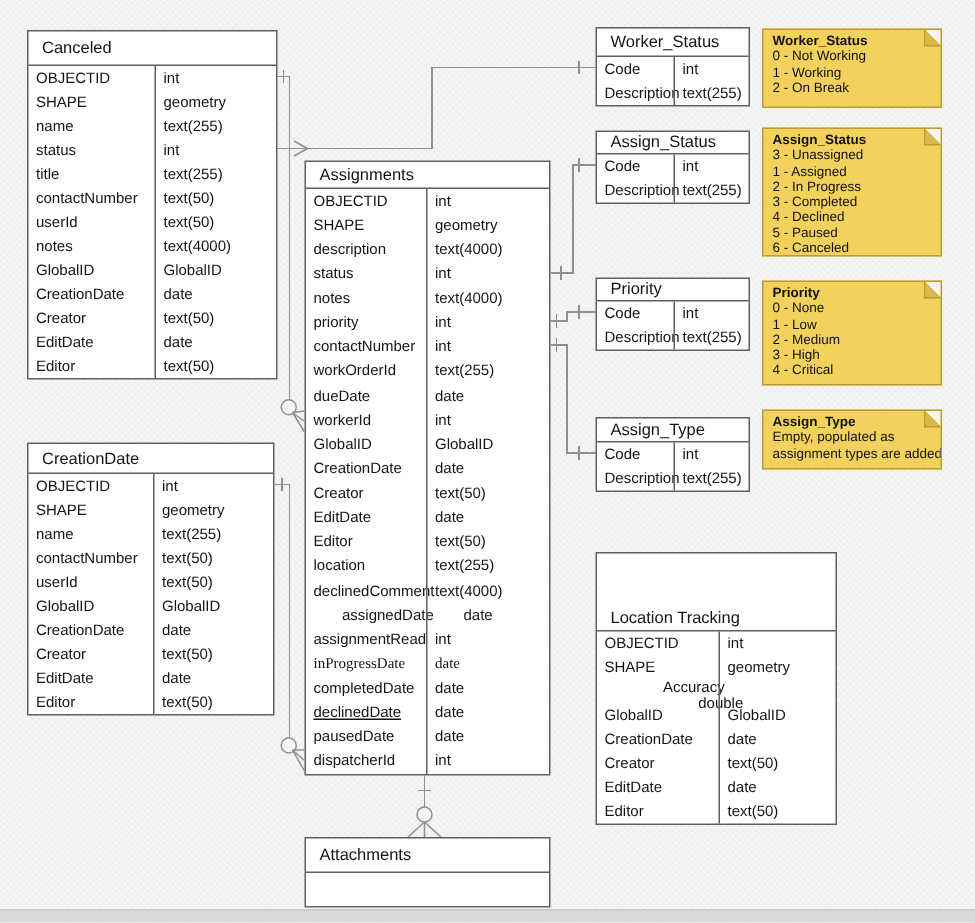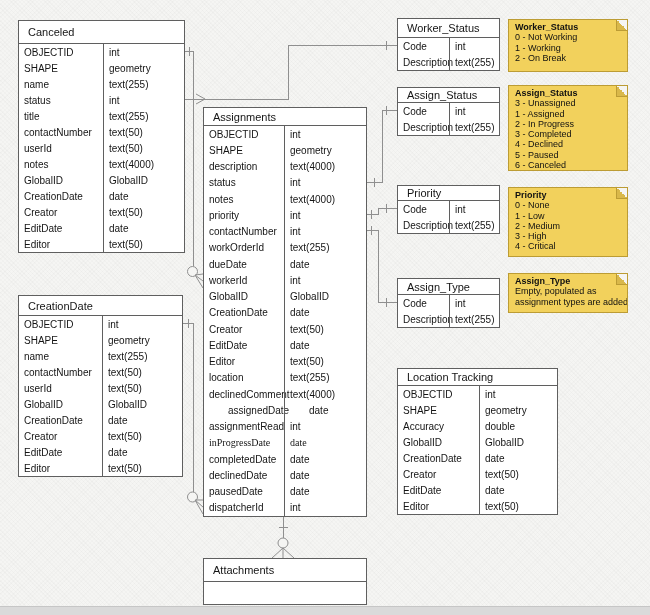--- a/index.html
+++ b/index.html
@@ -284,21 +284,21 @@
         </div>
         <div class="row" style="height: 16.25px; font-family: Liberation Serif, serif;">
           <div class="cell-name" style="width: 80px;">inProgressDate</div>
           <div class="cell-type">date</div>
         </div>
         <div class="row" style="height: 16.25px;">
           <div class="cell-name" style="width: 80px;">completedDate</div>
           <div class="cell-type">date</div>
         </div>
         <div class="row" style="height: 16.25px;">
-          <div class="cell-name" style="width: 80px;">declinedDate</div>
+          <div class="cell-name" style="width: 80px; text-decoration: underline;">declinedDate</div>
           <div class="cell-type">date</div>
         </div>
         <div class="row" style="height: 16.25px;">
           <div class="cell-name" style="width: 80px;">pausedDate</div>
           <div class="cell-type">date</div>
         </div>
         <div class="row" style="height: 16.25px;">
           <div class="cell-name" style="width: 80px;">dispatcherId</div>
           <div class="cell-type">int</div>
         </div>
@@ -354,32 +354,32 @@
           <div class="cell-name" style="width: 51px;">Code</div>
           <div class="cell-type">int</div>
         </div>
         <div class="row" style="height: 16px;">
           <div class="cell-name" style="width: 51px;">Description</div>
           <div class="cell-type">text(255)</div>
         </div>
       </div>
     </div>
     <div class="entity" style="left: 397px; top: 368px; width: 161px;">
-      <div class="entity-header" style="height: 17px;">Location Tracking</div>
+      <div class="entity-header" style="height: 17px; margin-top: 35px;">Location Tracking</div>
       <div class="rows">
         <div class="divider-line" style="left: 81px;"></div>
         <div class="row" style="height: 16px;">
           <div class="cell-name" style="width: 81px;">OBJECTID</div>
           <div class="cell-type">int</div>
         </div>
         <div class="row" style="height: 16px;">
           <div class="cell-name" style="width: 81px;">SHAPE</div>
           <div class="cell-type">geometry</div>
         </div>
-        <div class="row" style="height: 16px;">
+        <div class="row" style="height: 16px; flex-direction: column;">
           <div class="cell-name" style="width: 81px;">Accuracy</div>
           <div class="cell-type">double</div>
         </div>
         <div class="row" style="height: 16px;">
           <div class="cell-name" style="width: 81px;">GlobalID</div>
           <div class="cell-type">GlobalID</div>
         </div>
         <div class="row" style="height: 16px;">
           <div class="cell-name" style="width: 81px;">CreationDate</div>
           <div class="cell-type">date</div>

